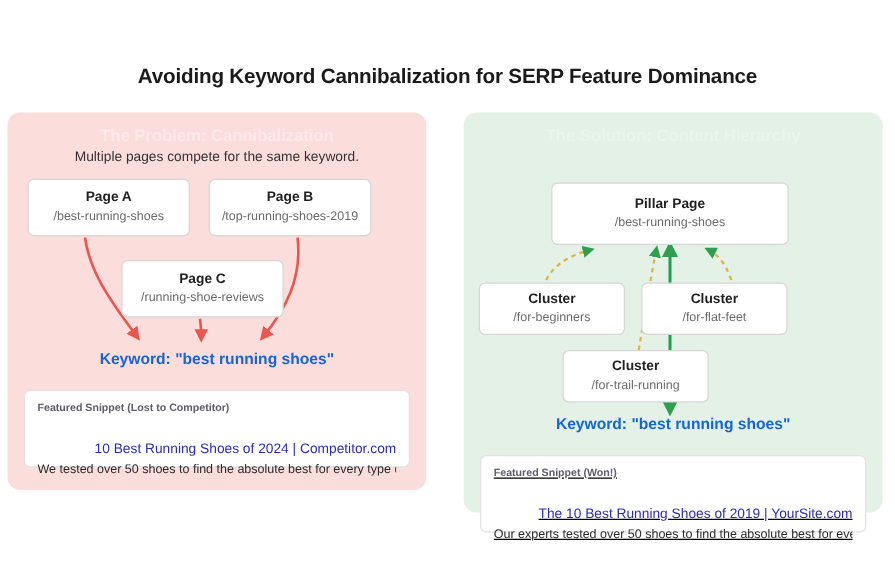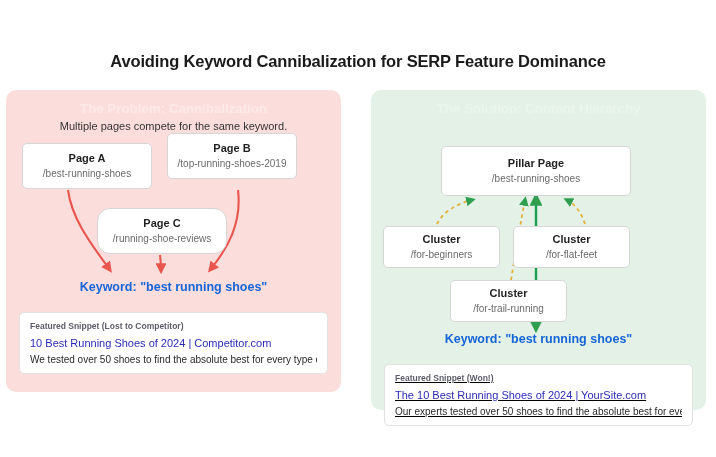--- a/index.html
+++ b/index.html
@@ -100,22 +100,22 @@
   }
   .node-url {
     font-size: 10px;
     color: #6b6b6b;
     line-height: 1.35;
     margin-top: 1px;
   }
 
   
   .node-page-a  { left: 16px;  top: 53px;  width: 130px; height: 46px; }
-  .node-page-b  { left: 161px; top: 43px; width: 130px; height: 46px; }
-  .node-page-c  { left: 91px;  top: 118px; width: 130px; height: 46px; border-radius: 13px; }
+  .node-page-b  { left: 161px; top: 53px; width: 130px; height: 46px; }
+  .node-page-c  { left: 91px;  top: 118px; width: 130px; height: 46px; }
 
   
   .node-pillar       { left: 70px;  top: 56px;  width: 190px; height: 50px; }
   .node-cluster-1    { left: 12px;  top: 136px; width: 117px; height: 42px; }
   .node-cluster-2    { left: 142px; top: 136px; width: 117px; height: 42px; }
   .node-cluster-3    { left: 79px;  top: 190px; width: 117px; height: 42px; }
 
   
   .keyword {
     position: absolute;
@@ -149,23 +149,24 @@
   .snippet-label {
     font-size: 8.5px;
     font-weight: bold;
     color: #5d5d6b;
     letter-spacing: 0px;
     line-height: 1.3;
   }
   .snippet-link {
     font-size: 11px;
     color: #2b2bb5;
-    margin-top: 4px;
+    margin-top: 20px;
     line-height: 1.3;
     white-space: nowrap;
+    text-align: right;
   }
   .snippet-desc {
     font-size: 10px;
     color: #2a2a2a;
     margin-top: 3px;
     line-height: 1.35;
     white-space: nowrap;
     overflow: hidden;
   }
 
@@ -271,19 +272,19 @@
 
     <div class="node node-cluster-3">
       <div class="node-title">Cluster</div>
       <div class="node-url">/for-trail-running</div>
     </div>
 
     <div class="keyword keyword-solution">Keyword: "best running shoes"</div>
 
     <div class="snippet snippet-solution">
       <div class="snippet-label">Featured Snippet (Won!)</div>
-      <div class="snippet-link">The 10 Best Running Shoes of 2024 | YourSite.com</div>
+      <div class="snippet-link">The 10 Best Running Shoes of 2019 | YourSite.com</div>
       <div class="snippet-desc">Our experts tested over 50 shoes to find the absolute best for every type of runner...</div>
     </div>
 
   </div>
 
 </div>
 
 </body></html>

